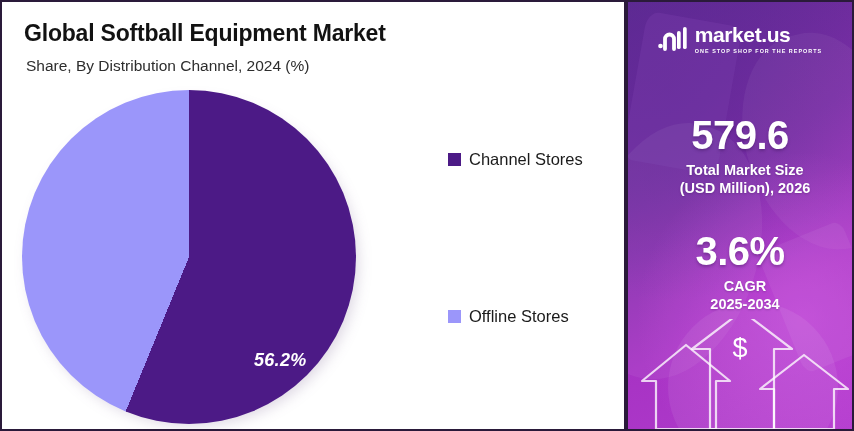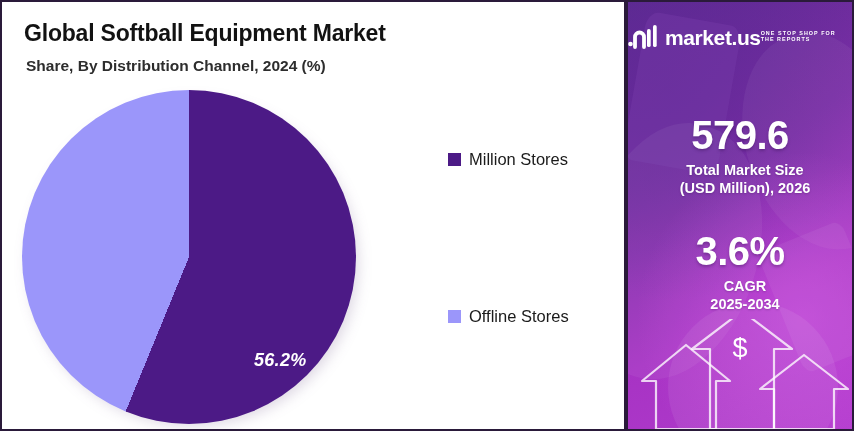--- a/index.html
+++ b/index.html
@@ -39,21 +39,21 @@
     font-weight: bold;
     color: #121212;
     letter-spacing: -0.2px;
     white-space: nowrap;
   }
   .chart-subtitle {
     position: absolute;
     left: 24px;
     top: 55px;
     font-size: 15.5px;
-    font-weight: bold;
+    font-weight: normal;
     color: #2d2d2d;
     white-space: nowrap;
   }
 
   
   .pie-wrap {
     position: absolute;
     left: 20px;
     top: 88px;
     width: 338px;
@@ -174,21 +174,21 @@
   }
   .logo-mark {
     width: 30px;
     height: 26px;
     margin-right: 7px;
     flex: 0 0 auto;
     display: block;
   }
   .logo-textblock {
     display: flex;
-    flex-direction: row;
+    flex-direction: column;
     align-items: flex-start;
   }
   .logo-word {
     font-size: 21px;
     font-weight: bold;
     color: #ffffff;
     line-height: 1;
     letter-spacing: -0.4px;
   }
   .logo-tagline {
@@ -256,21 +256,21 @@
     <div class="chart-subtitle">Share, By Distribution Channel, 2024 (%)</div>
 
     <div class="pie-wrap">
       <div class="pie-shadow"></div>
       <div class="pie" id="pie-surface" style="background: conic-gradient(rgb(76, 26, 134) 0deg, rgb(76, 26, 134) 202.3deg, rgb(155, 150, 250) 202.3deg, rgb(155, 150, 250) 360deg);"></div>
       <div class="pie-label">56.2%</div>
     </div>
 
     <div class="legend-item item-0">
       <span class="legend-swatch" id="sw0" style="background: rgb(76, 26, 134);"></span>
-      <span class="legend-text">Million Stores</span>
+      <span class="legend-text">Channel Stores</span>
     </div>
 
     <div class="legend-item item-1">
       <span class="legend-swatch" id="sw1" style="background: rgb(155, 150, 250);"></span>
       <span class="legend-text">Offline Stores</span>
     </div>
 
   </div>
 
   <div class="brand-panel">

